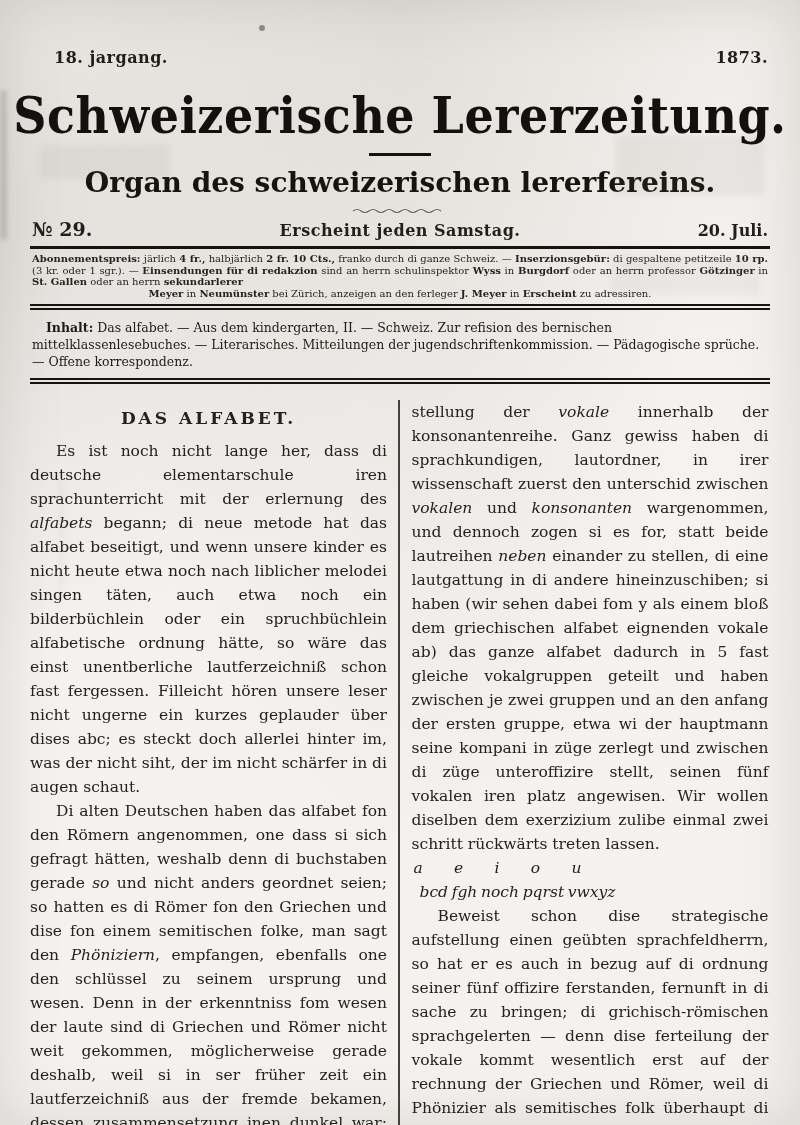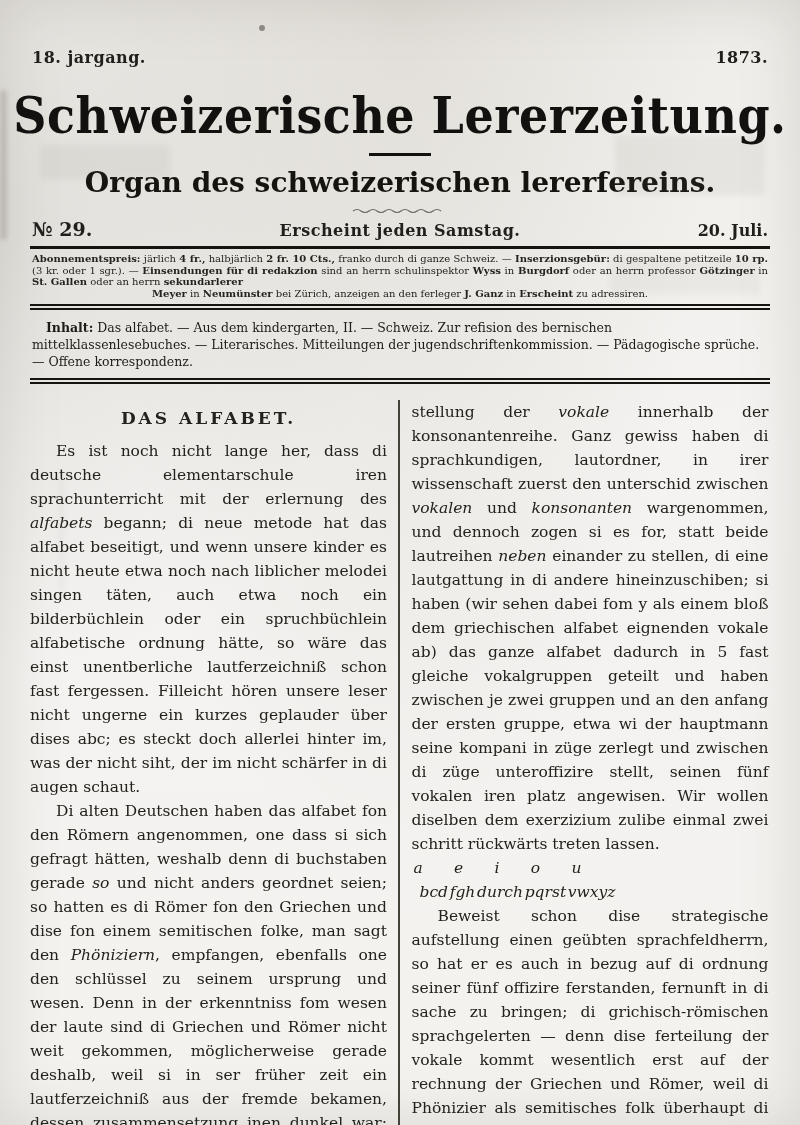--- a/index.html
+++ b/index.html
@@ -13,21 +13,21 @@
       linear-gradient(#efede9, #f4f3f1 40%, #f3f2ef);
     box-shadow: inset 0 0 60px rgba(120,114,102,.22);
     color:#211f1b;
     font-family:"DejaVu Serif", serif;
     overflow:hidden;
   }
   .it{font-style:italic;}
   .bd{font-weight:bold;}
 
   
-  .topline{display:flex;justify-content:space-between;padding:48px 32px 0;font-weight:bold;font-size:16px;letter-spacing:.5px;}
+  .topline{display:flex;justify-content:space-between;padding:48px 32px 0;font-weight:bold;font-size:16px;letter-spacing:.5px;margin-left:22px;}
   .paper-title{text-align:center;font-size:46px;font-weight:bold;margin-top:22px;letter-spacing:.5px;color:#121110;transform:scaleY(1.08);}
   .title-rule{width:62px;height:3px;background:#14120f;margin:10px auto 0;}
   .subtitle{text-align:center;font-size:28px;font-weight:bold;margin-top:10px;color:#16140f;}
   .squiggle{display:block;margin:7px auto 0;opacity:.75;}
 
   .issue-row{display:flex;align-items:baseline;padding:0 32px;margin-top:4px;}
   .issue-no{font-size:19px;font-weight:bold;width:140px;}
   .issue-freq{flex:1;text-align:center;font-size:16px;font-weight:bold;letter-spacing:.5px;}
   .issue-date{width:140px;text-align:right;font-size:16px;font-weight:bold;}
 
@@ -85,21 +85,21 @@
 
   <div class="issue-row">
     <span class="issue-no">№ 29.</span>
     <span class="issue-freq">Erscheint jeden Samstag.</span>
     <span class="issue-date">20. Juli.</span>
   </div>
 
   <div class="rule"></div>
 
   <div class="imprint"><span class="bd">Abonnementspreis:</span><span> järlich </span><span class="bd">4 fr.,</span><span> halbjärlich </span><span class="bd">2 fr. 10 Cts.,</span><span> franko durch di ganze Schweiz. — </span><span class="bd">Inserzionsgebür:</span><span> di gespaltene petitzeile </span><span class="bd">10 rp.</span><span> (3 kr. oder 1 sgr.). — </span><span class="bd">Einsendungen für di redakzion</span><span> sind an herrn schulinspektor </span><span class="bd">Wyss</span><span> in </span><span class="bd">Burgdorf</span><span> oder an herrn professor </span><span class="bd">Götzinger</span><span> in </span><span class="bd">St. Gallen</span><span> oder an herrn </span><span class="bd">sekundarlerer</span></div>
-  <div class="imprint imprint-center" style="margin-top:0;"><span class="bd">Meyer</span><span> in </span><span class="bd">Neumünster</span><span> bei Zürich, anzeigen an den ferleger </span><span class="bd">J. Ganz</span><span> in </span><span class="bd">Erscheint</span><span> zu adressiren.</span></div>
+  <div class="imprint imprint-center" style="margin-top:0;"><span class="bd">Meyer</span><span> in </span><span class="bd">Neumünster</span><span> bei Zürich, anzeigen an den ferleger </span><span class="bd">J. Meyer</span><span> in </span><span class="bd">Erscheint</span><span> zu adressiren.</span></div>
 
   <div class="rule-double"></div>
 
   <div class="contents">
     <span class="lead"><span class="bd">Inhalt:</span><span> Das alfabet. — Aus dem kindergarten, II. — Schweiz. Zur refision des bernischen mittelklassenlesebuches. — Literarisches. Mitteilungen der jugendschriftenkommission. — Pädagogische sprüche. — Offene korrespondenz.</span></span>
   </div>
 
   <div class="rule-double"></div>
 
   <div class="columns">
@@ -119,21 +119,21 @@
       <div class="vowel-row">
         <span>a</span>
         <span>e</span>
         <span>i</span>
         <span>o</span>
         <span>u</span>
       </div>
       <div class="cons-row">
         <span>bcd</span>
         <span>fgh</span>
-        <span>durch</span>
+        <span>noch</span>
         <span>pqrst</span>
         <span>vwxyz</span>
       </div>
 
       <p><span>Beweist schon dise strategische aufstellung einen geübten sprachfeldherrn, so hat er es auch in bezug auf di ordnung seiner fünf offizire ferstanden, fernunft in di sache zu bringen; di grichisch-römischen sprachgelerten — denn dise ferteilung der vokale kommt wesentlich erst auf der rechnung der Griechen und Römer, weil di Phönizier als semitisches folk überhaupt di vokale nicht ins alfabet aufgenommen hatten — di Griechen also und Römer müssen gewusst oder geant haben, dass der älteste vokal, der fater der vokale, in iren sprachen, wi es denn in allen indogermanischen sprachen der fall ist, das a sei; denn das a ist der grundton unsers vokalismus. Erst fon </span></p>
 
     </div>
 
   </div>
 

